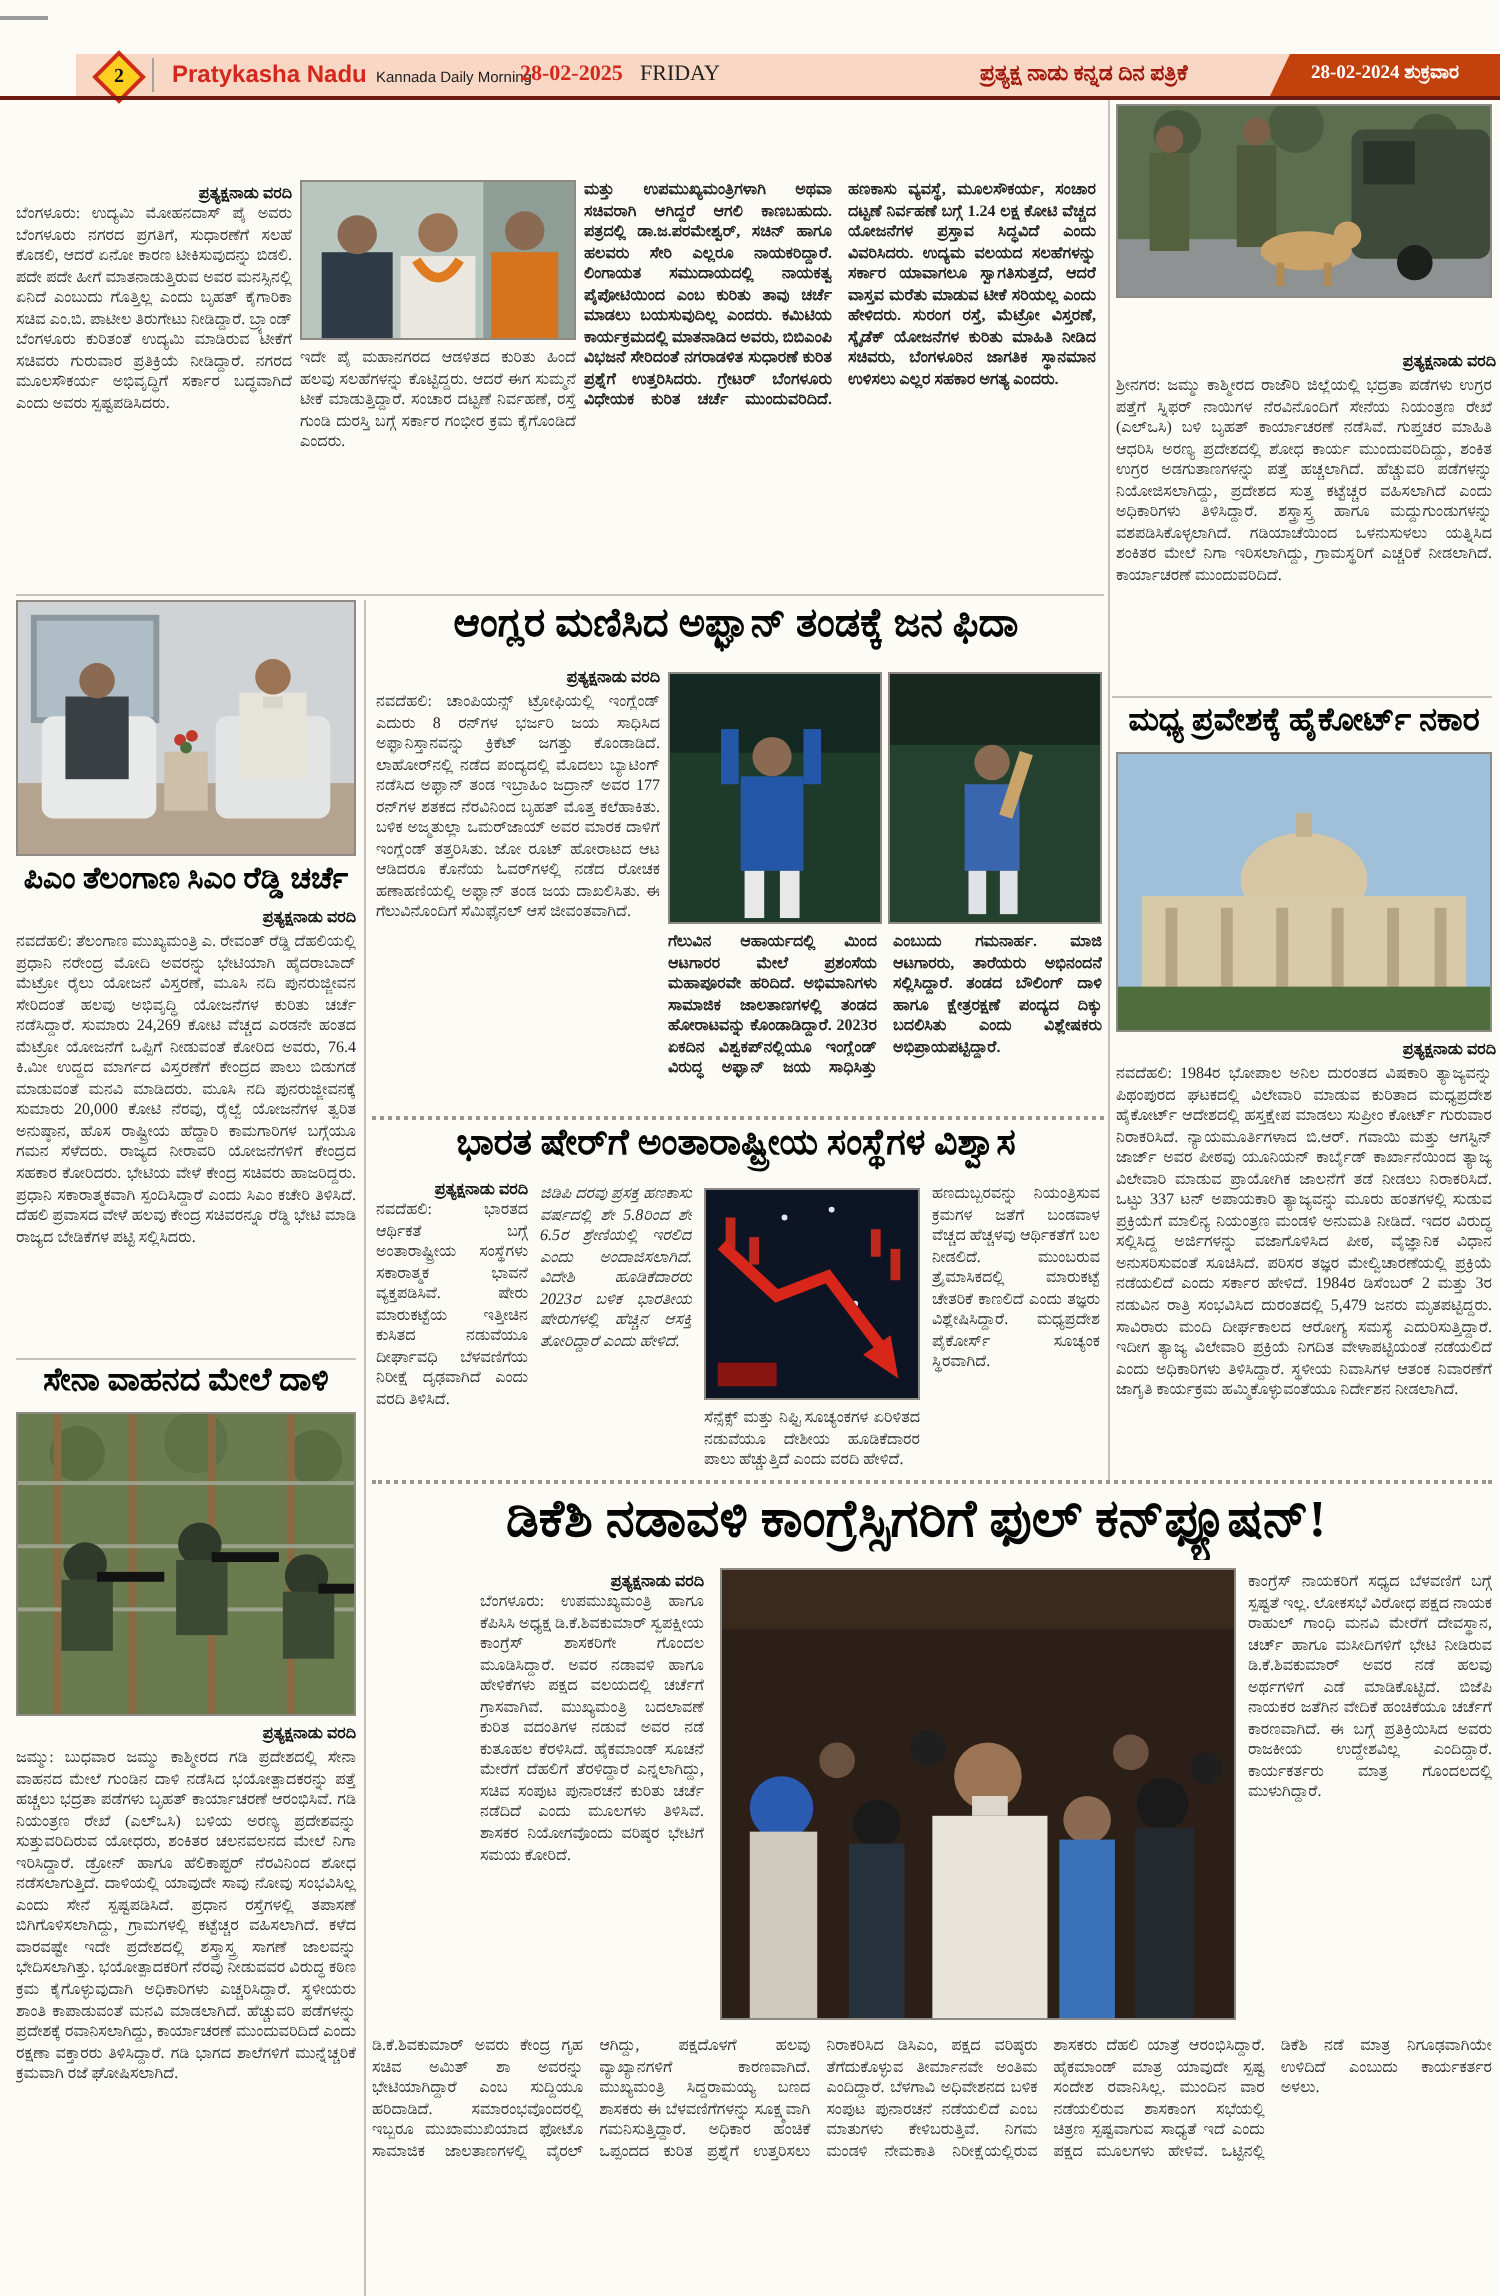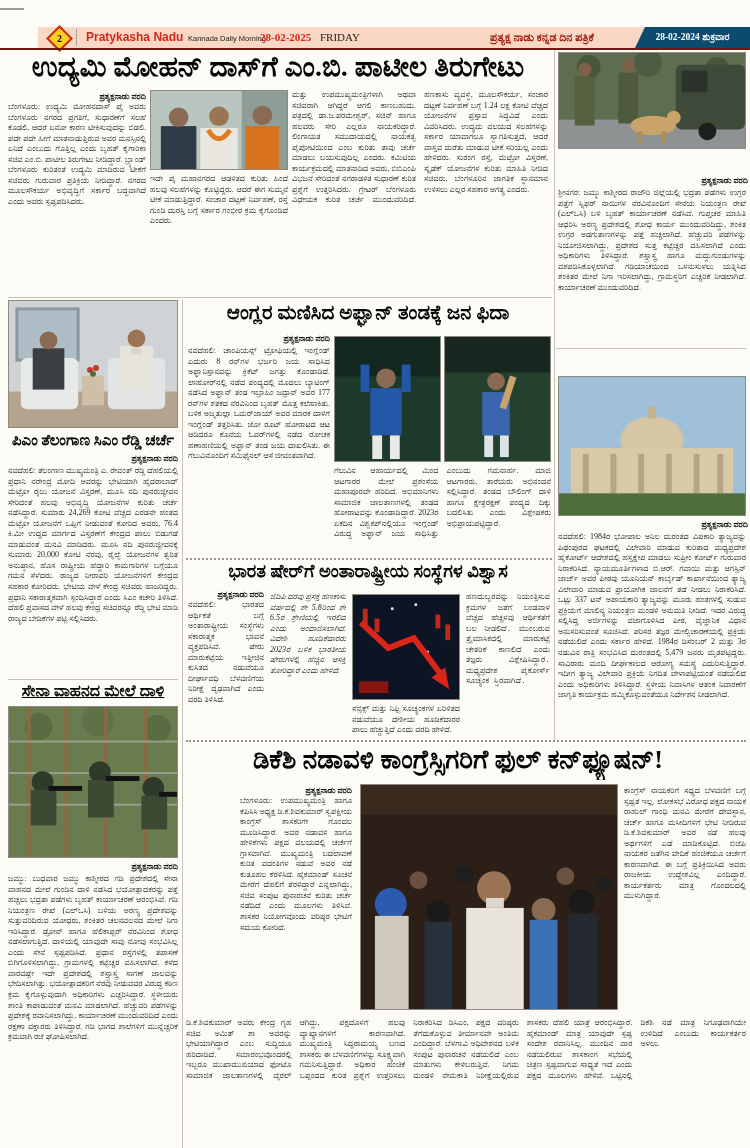--- a/index.html
+++ b/index.html
@@ -24,25 +24,25 @@
   .diamond span{display:block;transform:rotate(-45deg);font-size:10px;font-weight:bold;
                 color:#111;text-align:center;line-height:15px;}
   .mast-sep{position:absolute;left:38px;top:2px;width:1px;height:17px;background:#a8a09a;}
   .mast-name{position:absolute;left:48px;top:3px;font-size:12px;font-weight:bold;color:#d3281b;
              font-family:"Liberation Sans",sans-serif;text-align:center;}
   .mast-tag{position:absolute;left:150px;top:7px;font-size:7.5px;color:#222;
             font-family:"Liberation Sans",sans-serif;}
   .mast-date{position:absolute;left:222px;top:4px;font-size:11px;font-weight:bold;color:#d3281b;}
   .mast-day{position:absolute;left:282px;top:4px;font-size:11px;color:#222;}
   .mast-kn{position:absolute;left:452px;top:4px;font-size:11px;font-weight:bold;color:#a11a0d;}
-  .datebox{position:absolute;right:0;top:0;height:21px;width:115px;background:#0c4a6e;
+  .datebox{position:absolute;right:0;top:0;height:21px;width:115px;background:#c2410c;
            clip-path:polygon(10px 0,115px 0,115px 21px,0 21px);}
   .datebox span{display:block;color:#fff;font-size:9.5px;font-weight:bold;text-align:center;
                 line-height:21px;}
-  .cols2{column-count:2;column-gap:8px;}
+  .cols2{column-count:2;column-gap:8px;font-weight:bold;}
   .cols5{column-count:5;column-gap:8px;}
   .topline{position:absolute;left:0;top:8px;width:24px;height:2px;background:#9a9a9a;}
 </style>
 </head>
 <body>
 
 <div class="page">
 
   <div class="topline"></div>
 
@@ -55,21 +55,20 @@
     <div class="mast-tag">Kannada Daily Morning</div>
     <div class="mast-date">28-02-2025</div>
     <div class="mast-day">FRIDAY</div>
     <div class="mast-kn">ಪ್ರತ್ಯಕ್ಷ ನಾಡು ಕನ್ನಡ ದಿನ ಪತ್ರಿಕೆ</div>
     <div class="datebox">
       <span>28-02-2024 ಶುಕ್ರವಾರ</span>
     </div>
   </div>
   <div class="mast-rule"></div>
 
-  <div class="abs headline" style="left:8px;top:52px;width:540px;height:36px;font-size:28px;">ಉದ್ಯಮಿ ಮೋಹನ್ ದಾಸ್‌ಗೆ ಎಂ.ಬಿ. ಪಾಟೀಲ ತಿರುಗೇಟು</div>
 
   <div class="abs" style="left:8px;top:92px;width:138px;">
     <div class="byline">ಪ್ರತ್ಯಕ್ಷನಾಡು ವರದಿ</div>
     <div class="body-text" style="height:192px;">ಬೆಂಗಳೂರು: ಉದ್ಯಮಿ ಮೋಹನದಾಸ್ ಪೈ ಅವರು ಬೆಂಗಳೂರು ನಗರದ ಪ್ರಗತಿಗೆ, ಸುಧಾರಣೆಗೆ ಸಲಹೆ ಕೊಡಲಿ, ಆದರೆ ಏನೋ ಕಾರಣ ಟೀಕಿಸುವುದನ್ನು ಬಿಡಲಿ. ಪದೇ ಪದೇ ಹೀಗೆ ಮಾತನಾಡುತ್ತಿರುವ ಅವರ ಮನಸ್ಸಿನಲ್ಲಿ ಏನಿದೆ ಎಂಬುದು ಗೊತ್ತಿಲ್ಲ ಎಂದು ಬೃಹತ್ ಕೈಗಾರಿಕಾ ಸಚಿವ ಎಂ.ಬಿ. ಪಾಟೀಲ ತಿರುಗೇಟು ನೀಡಿದ್ದಾರೆ. ಬ್ರ್ಯಾಂಡ್ ಬೆಂಗಳೂರು ಕುರಿತಂತೆ ಉದ್ಯಮಿ ಮಾಡಿರುವ ಟೀಕೆಗೆ ಸಚಿವರು ಗುರುವಾರ ಪ್ರತಿಕ್ರಿಯೆ ನೀಡಿದ್ದಾರೆ. ನಗರದ ಮೂಲಸೌಕರ್ಯ ಅಭಿವೃದ್ಧಿಗೆ ಸರ್ಕಾರ ಬದ್ಧವಾಗಿದೆ ಎಂದು ಅವರು ಸ್ಪಷ್ಟಪಡಿಸಿದರು.</div>
   </div>
 
   <div class="photo" style="left:150px;top:90px;width:138px;height:80px;">
     <svg viewBox="0 0 138 80" preserveAspectRatio="none">
       <rect width="138" height="80" fill="#b9c6bf"></rect>
       <rect x="92" width="46" height="80" fill="#8e9d96"></rect>
@@ -170,20 +169,21 @@
         <circle cx="85" cy="74" r="3" fill="#4e6e3e"></circle>
     </svg>
   </div>
 
   <div class="abs headline" style="left:8px;top:432px;width:170px;height:20px;font-size:15px;">ಪಿಎಂ ತೆಲಂಗಾಣ ಸಿಎಂ ರೆಡ್ಡಿ ಚರ್ಚೆ</div>
   <div class="abs byline" style="left:8px;top:454px;width:170px;">ಪ್ರತ್ಯಕ್ಷನಾಡು ವರದಿ</div>
   <div class="abs body-text" style="left:8px;top:466px;width:170px;height:210px;">ನವದೆಹಲಿ: ತೆಲಂಗಾಣ ಮುಖ್ಯಮಂತ್ರಿ ಎ. ರೇವಂತ್ ರೆಡ್ಡಿ ದೆಹಲಿಯಲ್ಲಿ ಪ್ರಧಾನಿ ನರೇಂದ್ರ ಮೋದಿ ಅವರನ್ನು ಭೇಟಿಯಾಗಿ ಹೈದರಾಬಾದ್ ಮೆಟ್ರೋ ರೈಲು ಯೋಜನೆ ವಿಸ್ತರಣೆ, ಮೂಸಿ ನದಿ ಪುನರುಜ್ಜೀವನ ಸೇರಿದಂತೆ ಹಲವು ಅಭಿವೃದ್ಧಿ ಯೋಜನೆಗಳ ಕುರಿತು ಚರ್ಚೆ ನಡೆಸಿದ್ದಾರೆ. ಸುಮಾರು 24,269 ಕೋಟಿ ವೆಚ್ಚದ ಎರಡನೇ ಹಂತದ ಮೆಟ್ರೋ ಯೋಜನೆಗೆ ಒಪ್ಪಿಗೆ ನೀಡುವಂತೆ ಕೋರಿದ ಅವರು, 76.4 ಕಿ.ಮೀ ಉದ್ದದ ಮಾರ್ಗದ ವಿಸ್ತರಣೆಗೆ ಕೇಂದ್ರದ ಪಾಲು ಬಿಡುಗಡೆ ಮಾಡುವಂತೆ ಮನವಿ ಮಾಡಿದರು. ಮೂಸಿ ನದಿ ಪುನರುಜ್ಜೀವನಕ್ಕೆ ಸುಮಾರು 20,000 ಕೋಟಿ ನೆರವು, ರೈಲ್ವೆ ಯೋಜನೆಗಳ ತ್ವರಿತ ಅನುಷ್ಠಾನ, ಹೊಸ ರಾಷ್ಟ್ರೀಯ ಹೆದ್ದಾರಿ ಕಾಮಗಾರಿಗಳ ಬಗ್ಗೆಯೂ ಗಮನ ಸೆಳೆದರು. ರಾಜ್ಯದ ನೀರಾವರಿ ಯೋಜನೆಗಳಿಗೆ ಕೇಂದ್ರದ ಸಹಕಾರ ಕೋರಿದರು. ಭೇಟಿಯ ವೇಳೆ ಕೇಂದ್ರ ಸಚಿವರು ಹಾಜರಿದ್ದರು. ಪ್ರಧಾನಿ ಸಕಾರಾತ್ಮಕವಾಗಿ ಸ್ಪಂದಿಸಿದ್ದಾರೆ ಎಂದು ಸಿಎಂ ಕಚೇರಿ ತಿಳಿಸಿದೆ. ದೆಹಲಿ ಪ್ರವಾಸದ ವೇಳೆ ಹಲವು ಕೇಂದ್ರ ಸಚಿವರನ್ನೂ ರೆಡ್ಡಿ ಭೇಟಿ ಮಾಡಿ ರಾಜ್ಯದ ಬೇಡಿಕೆಗಳ ಪಟ್ಟಿ ಸಲ್ಲಿಸಿದರು.</div>
 
   <div class="hrule" style="left:8px;top:679px;width:170px;"></div>
 
+  <div class="abs headline" style="left:556px;top:352px;width:192px;height:20px;font-size:16px;">ಮಧ್ಯ ಪ್ರವೇಶಕ್ಕೆ ಹೈಕೋರ್ಟ್ ನಕಾರ</div>
 
   <div class="photo" style="left:558px;top:376px;width:188px;height:140px;">
     <svg viewBox="0 0 188 140" preserveAspectRatio="none">
       <rect width="188" height="140" fill="#9fc0d8"></rect>
       <ellipse cx="94" cy="64" rx="32" ry="24" fill="#d6c6a4"></ellipse>
       <rect x="90" y="30" width="8" height="12" fill="#c2b28f"></rect>
       <rect x="12" y="72" width="164" height="48" fill="#d8c9a8"></rect>
       <rect x="24" y="78" width="6" height="40" fill="#b5a585"></rect>
         <rect x="52" y="78" width="6" height="40" fill="#b5a585"></rect>
       <rect x="80" y="78" width="6" height="40" fill="#b5a585"></rect>
@@ -214,24 +214,24 @@
         <rect x="94" y="30" width="5" height="16" fill="#c0271d"></rect>
       <circle cx="40" cy="14" r="1.5" fill="#dfe6ee"></circle>
         <circle cx="64" cy="10" r="1.5" fill="#dfe6ee"></circle>
         <circle cx="76" cy="58" r="1.5" fill="#dfe6ee"></circle>
       <polyline points="8,28 36,54 62,44 92,84" stroke="#d8261a" stroke-width="6" fill="none"></polyline>
       <polygon points="98,96 80,84 94,74" fill="#d8261a"></polygon>
       <rect x="6" y="88" width="30" height="12" fill="#8a1410"></rect>
     </svg>
   </div>
 
-  <div class="abs body-text" style="left:466px;top:592px;width:84px;height:150px;font-family:Liberation Mono, monospace;">ಹಣದುಬ್ಬರವನ್ನು ನಿಯಂತ್ರಿಸುವ ಕ್ರಮಗಳ ಜತೆಗೆ ಬಂಡವಾಳ ವೆಚ್ಚದ ಹೆಚ್ಚಳವು ಆರ್ಥಿಕತೆಗೆ ಬಲ ನೀಡಲಿದೆ. ಮುಂಬರುವ ತ್ರೈಮಾಸಿಕದಲ್ಲಿ ಮಾರುಕಟ್ಟೆ ಚೇತರಿಕೆ ಕಾಣಲಿದೆ ಎಂದು ತಜ್ಞರು ವಿಶ್ಲೇಷಿಸಿದ್ದಾರೆ. ಮಧ್ಯಪ್ರದೇಶ ಪೈಕೋರ್ಸ್ ಸೂಚ್ಯಂಕ ಸ್ಥಿರವಾಗಿದೆ.</div>
+  <div class="abs body-text" style="left:466px;top:592px;width:84px;height:150px;">ಹಣದುಬ್ಬರವನ್ನು ನಿಯಂತ್ರಿಸುವ ಕ್ರಮಗಳ ಜತೆಗೆ ಬಂಡವಾಳ ವೆಚ್ಚದ ಹೆಚ್ಚಳವು ಆರ್ಥಿಕತೆಗೆ ಬಲ ನೀಡಲಿದೆ. ಮುಂಬರುವ ತ್ರೈಮಾಸಿಕದಲ್ಲಿ ಮಾರುಕಟ್ಟೆ ಚೇತರಿಕೆ ಕಾಣಲಿದೆ ಎಂದು ತಜ್ಞರು ವಿಶ್ಲೇಷಿಸಿದ್ದಾರೆ. ಮಧ್ಯಪ್ರದೇಶ ಪೈಕೋರ್ಸ್ ಸೂಚ್ಯಂಕ ಸ್ಥಿರವಾಗಿದೆ.</div>
   <div class="abs body-text" style="left:352px;top:704px;width:108px;height:38px;">ಸೆನ್ಸೆಕ್ಸ್ ಮತ್ತು ನಿಫ್ಟಿ ಸೂಚ್ಯಂಕಗಳ ಏರಿಳಿತದ ನಡುವೆಯೂ ದೇಶೀಯ ಹೂಡಿಕೆದಾರರ ಪಾಲು ಹೆಚ್ಚುತ್ತಿದೆ ಎಂದು ವರದಿ ಹೇಳಿದೆ.</div>
 
-  <div class="abs headline" style="left:8px;top:682px;width:170px;height:20px;font-size:16px;text-decoration:underline;">ಸೇನಾ ವಾಹನದ ಮೇಲೆ ದಾಳಿ</div>
+  <div class="abs headline" style="left:8px;top:682px;width:170px;height:20px;font-size:16px;">ಸೇನಾ ವಾಹನದ ಮೇಲೆ ದಾಳಿ</div>
 
   <div class="photo" style="left:8px;top:706px;width:170px;height:152px;">
     <svg viewBox="0 0 170 152" preserveAspectRatio="none">
       <rect width="170" height="152" fill="#6a7c4f"></rect>
       <circle cx="30" cy="20" r="14" fill="#5a6c42"></circle>
         <circle cx="90" cy="14" r="16" fill="#5f7146"></circle>
         <circle cx="150" cy="22" r="14" fill="#5a6c42"></circle>
       <rect x="18" width="4" height="152" fill="#8a6a42"></rect>
         <rect x="56" width="4" height="152" fill="#8a6a42"></rect>
       <rect x="96" width="4" height="152" fill="#8a6a42"></rect>

